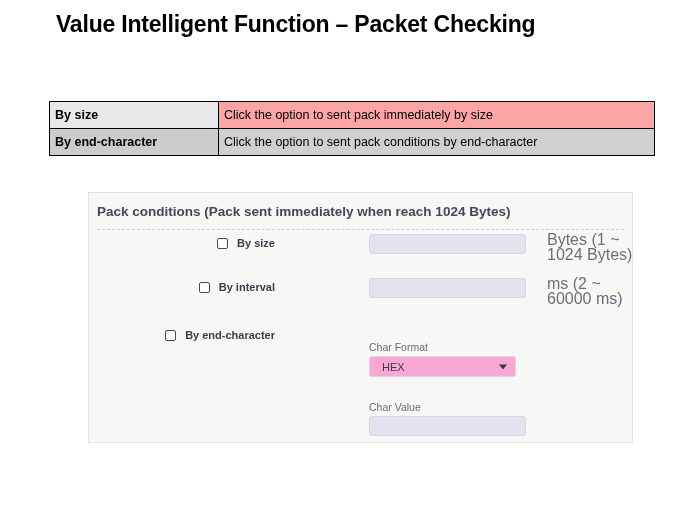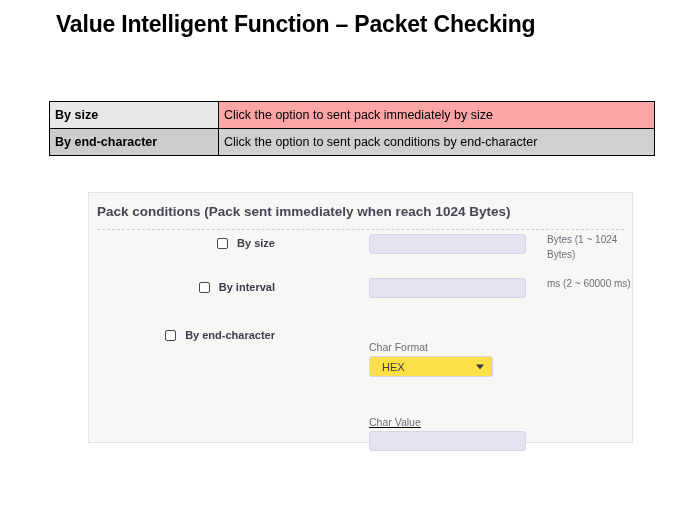--- a/index.html
+++ b/index.html
@@ -130,42 +130,42 @@
     border-radius: 3px;
     box-sizing: border-box;
   }
   .field-box.at-top { top: -3px; }
 
   .helper-text {
     position: absolute;
     left: 458px;
     top: -5px;
     width: 100px;
-    font-size: 10px;
+    font-size: 16px;
     color: #706c78;
     line-height: 15px;
   }
 
   
   .subfield {
     position: absolute;
     left: 280px;
     margin-top: 12px;
   }
   .sub-label {
     font-size: 10.5px;
     color: #6e6a78;
     margin-bottom: 3px;
     white-space: nowrap;
   }
   .select-box {
     position: relative;
-    width: 124px;
+    width: 147px;
     height: 21px;
-    background: #fde047;
+    background: #f9a8d4;
     border: 1px solid #d7d4e4;
     border-radius: 3px;
     box-sizing: border-box;
     display: flex;
     align-items: center;
   }
   .select-value {
     font-size: 11px;
     color: #3d3947;
     padding-left: 12px;
@@ -174,21 +174,21 @@
     position: absolute;
     right: 8px;
     top: 50%;
     transform: translateY(-50%);
     width: 0;
     height: 0;
     border-left: 4px solid transparent;
     border-right: 4px solid transparent;
     border-top: 5px solid #3a3646;
   }
-  .sub-charvalue { top: 75px; text-decoration: underline; }
+  .sub-charvalue { top: 60px; }
   .value-box {
     width: 157px;
     height: 20px;
     background: #e4e2ef;
     border: 1px solid #d7d4e4;
     border-radius: 3px;
     box-sizing: border-box;
   }
 </style>
 </head>

